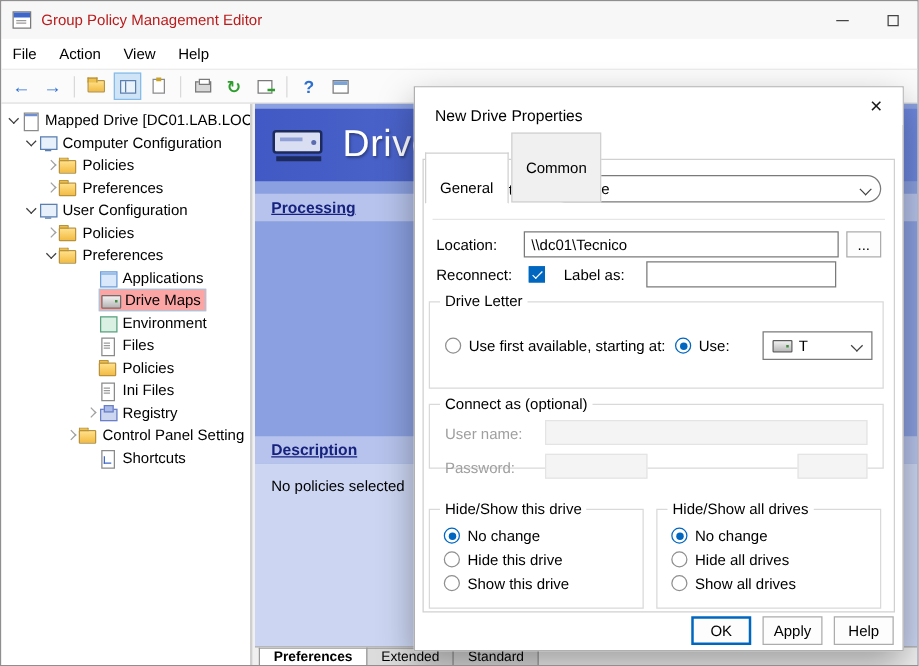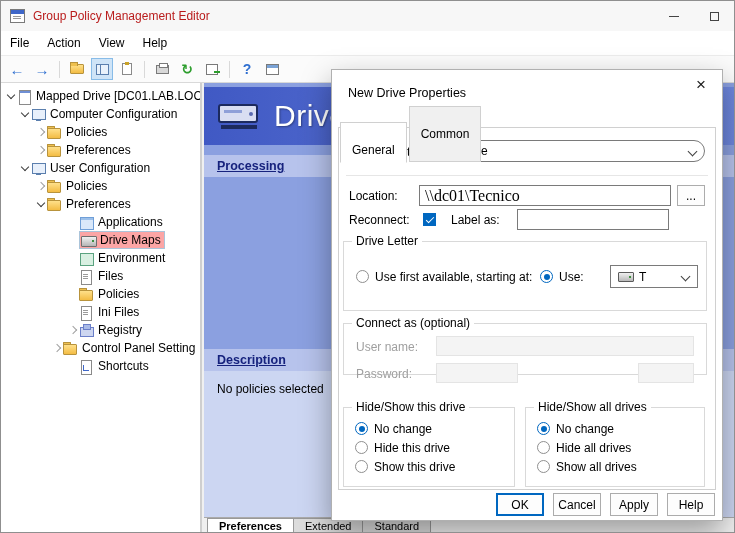--- a/index.html
+++ b/index.html
@@ -88,21 +88,21 @@
   .dialog { position:absolute; left:330px; top:68px; width:392px; height:452px; background:#fff; border:1px solid #b0b0b0; box-shadow:0 12px 28px rgba(0,0,0,.35); z-index:10; }
   .dtitlebar { position:absolute; left:0; top:0; right:0; height:30px; display:flex; align-items:flex-end; padding-left:16px; background:#fff; }
   .dtitle { font-size:12.5px; }
   .dclose { position:absolute; right:0; top:0; width:42px; height:30px; display:flex; align-items:center; justify-content:center; font-size:17px; color:#1a1a1a; }
   .dtabs { position:absolute; left:8px; top:36px; display:flex; align-items:flex-end; z-index:2; }
   .dtab { font-size:12px; padding:20px 11px; border:1px solid #d0d0d0; background:#f0f0f0; margin-right:2px; }
   .dtab.active { background:#fff; border-bottom:1px solid #fff; margin-bottom:-1px; padding-bottom:5px; }
   .dpage { position:absolute; left:6px; right:6px; top:57px; height:363px; border:1px solid #d0d0d0; background:#fff; }
   .dlabel { position:absolute; font-size:12px; line-height:20px; }
   .dlabel.disabled { color:#9f9f9f; }
-  .field { position:absolute; border:1px solid #7a7a7a; background:#fff; font-size:16px; padding:0 5px; font-family:Liberation Serif, serif; }
+  .field { position:absolute; border:1px solid #7a7a7a; background:#fff; font-size:12px; padding:0 5px; font-family:Liberation Sans, sans-serif; }
   .field.disabled { border:1px solid #e4e4e4; background:#f4f4f4; }
   .dd { position:absolute; border:1px solid #7a7a7a; background:#fff; display:flex; align-items:center; padding:0 20px 0 7px; font-size:12px; }
   .dd::after { content:""; position:absolute; right:8px; top:7px; width:6px; height:6px; border-right:1.3px solid #404040; border-bottom:1.3px solid #404040; transform:rotate(45deg); }
   .dsep { position:absolute; left:7px; right:7px; top:47px; border-top:1px solid #e6e6e6; }
   .groupbox { position:absolute; border:1px solid #d9d9d9; }
   .grouplabel { position:absolute; top:-8px; left:8px; background:#fff; padding:0 4px; font-size:12px; }
   .rd { position:absolute; width:13px; height:13px; border:1px solid #8f8f8f; border-radius:50%; background:#fff; }
   .rd.on { border:1px solid #0067c0; }
   .rd.on::after { content:""; position:absolute; left:2.5px; top:2.5px; width:6px; height:6px; border-radius:50%; background:#0067c0; }
   .cb { position:absolute; width:13px; height:13px; background:#0067c0; border:1px solid #0067c0; }
@@ -368,23 +368,20 @@
         <span class="dlabel" style="left:30px; top:49px;">Show all drives</span>
       </div>
 
     </div>
 
     <div class="dbuttons">
       <div class="btn default">
           <span>OK</span>
         </div>
       <div class="btn">
-          <span>Cancel</span>
-        </div>
-      <div class="btn">
           <span>Apply</span>
         </div>
       <div class="btn">
           <span>Help</span>
         </div>
     </div>
   </div>
 
 </div>
 

